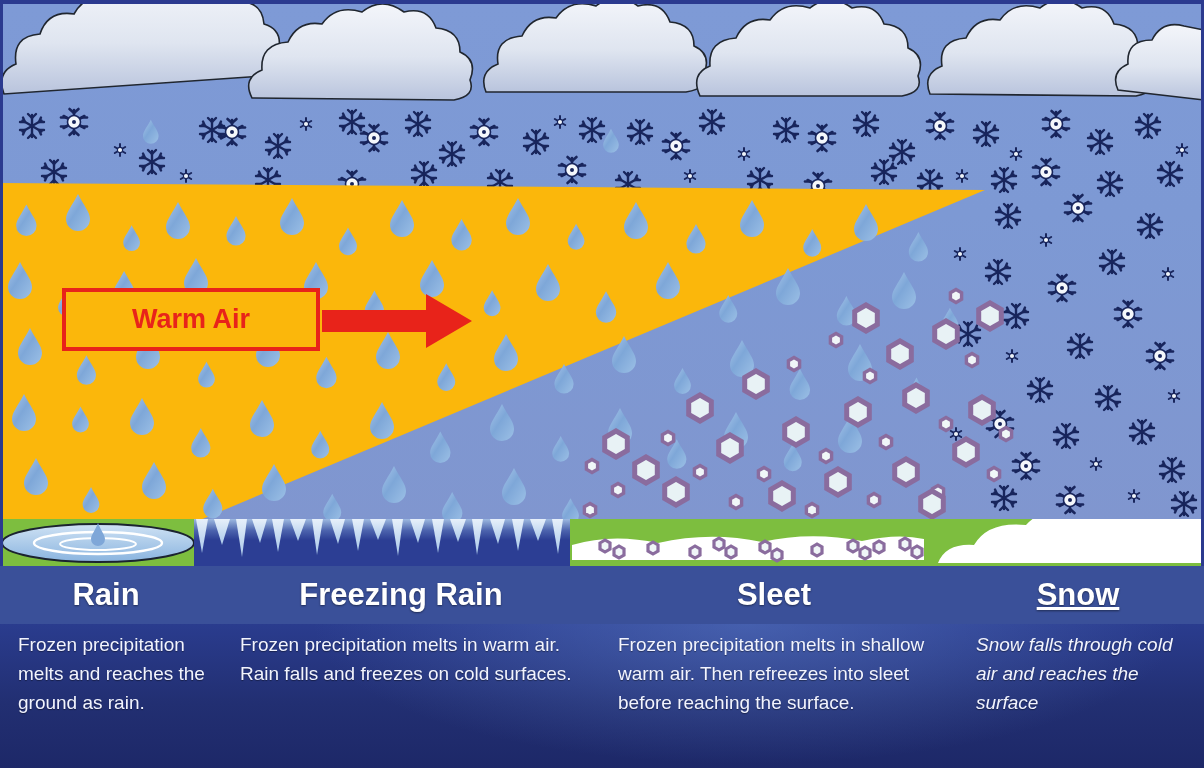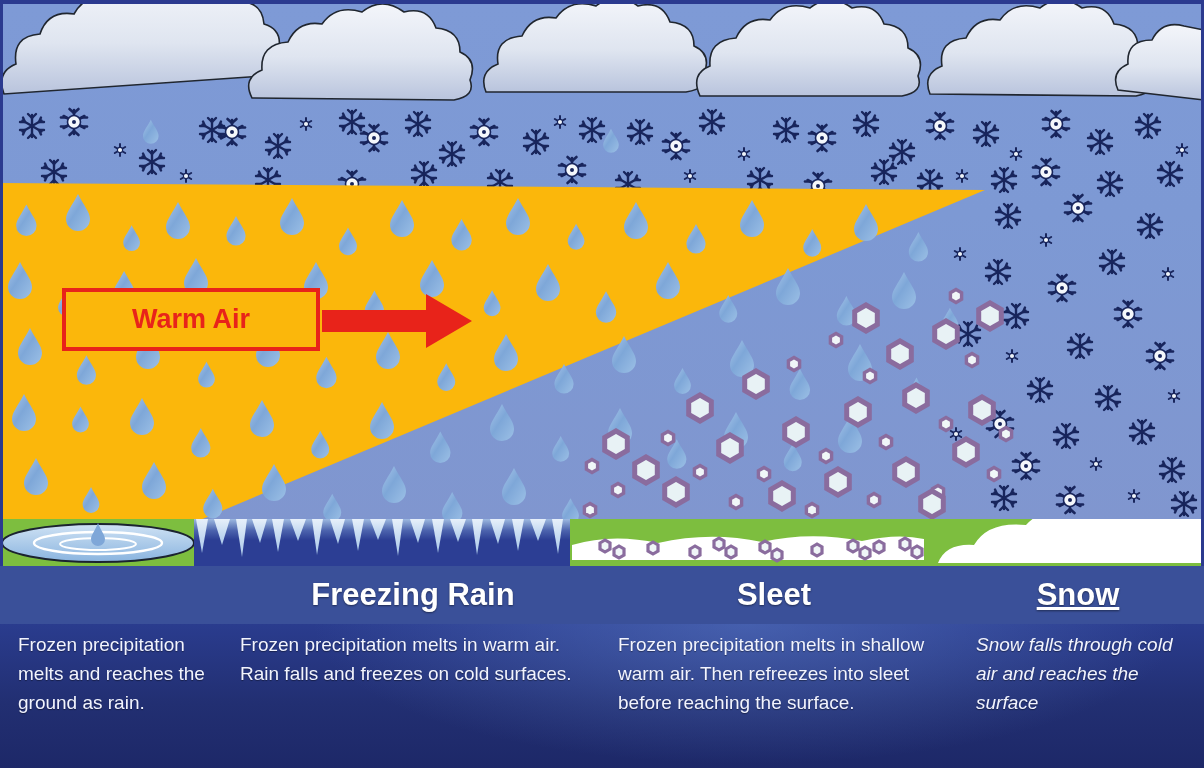--- a/index.html
+++ b/index.html
@@ -483,23 +483,24 @@
     <span>Warm Air</span>
   </div>
   <svg id="warm-air-arrow" viewBox="0 0 150 58">
     <polygon points="0,18 104,18 104,2 150,29 104,56 104,40 0,40" fill="#E8231A"></polygon>
   </svg>
 
   <div id="caption">
     <div id="caption-head"></div>
     <div id="caption-body"></div>
 
+    <div class="col-title" style="left:0px;width:212px;">Rain</div>
     <div class="col-desc" style="left:18px;top:64px;width:206px;">Frozen precipitation melts and reaches the ground as rain.</div>
 
-    <div class="col-title" style="left:224px;width:378px;">Freezing Rain</div>
+    <div class="col-title" style="left:212px;width:378px;">Freezing Rain</div>
     <div class="col-desc" style="left:240px;top:64px;width:340px;">Frozen precipitation melts in warm air. Rain falls and freezes on cold surfaces.</div>
 
     <div class="col-title" style="left:596px;width:356px;">Sleet</div>
     <div class="col-desc" style="left:618px;top:64px;width:340px;">Frozen precipitation melts in shallow warm air. Then refreezes into sleet before reaching the surface.</div>
 
     <div class="col-title" style="left:952px;width:252px;text-decoration:underline;">Snow</div>
     <div class="col-desc" style="left:976px;top:64px;width:214px;font-style:italic;">Snow falls through cold air and reaches the surface</div>
   </div>
 
   <div class="topedge"></div>

